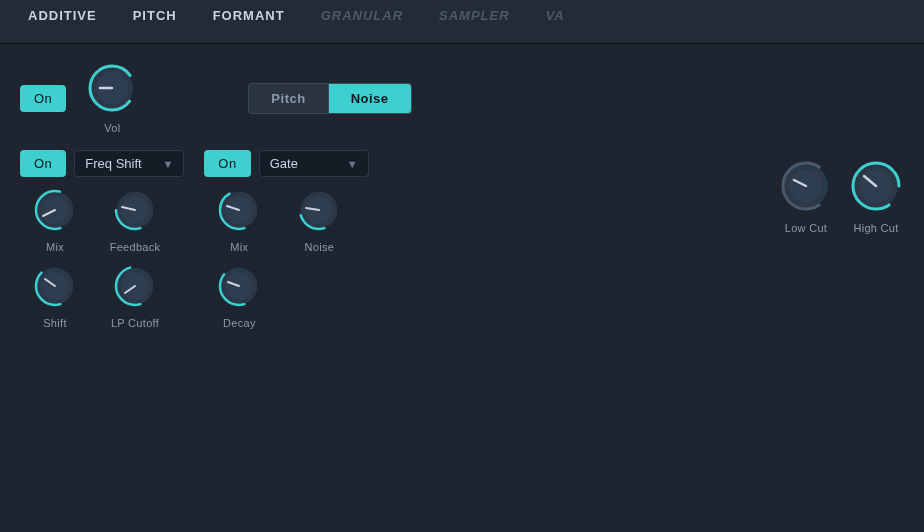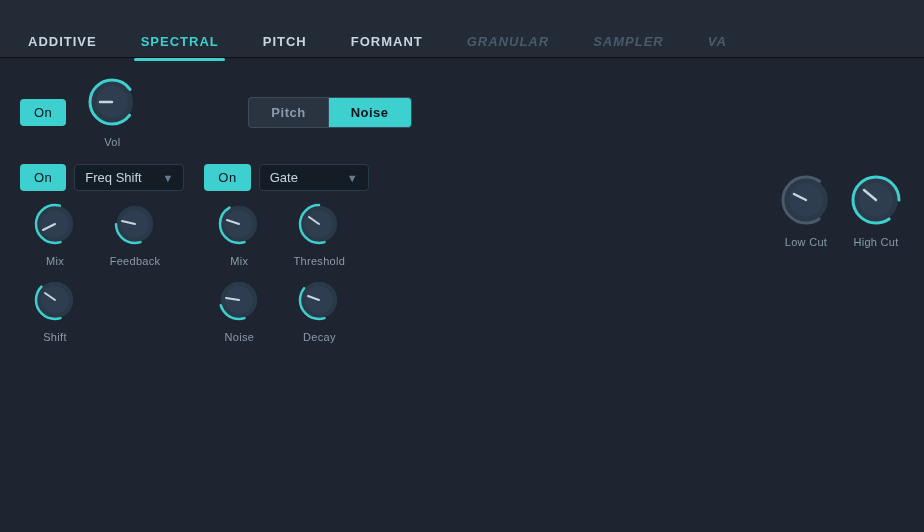--- a/index.html
+++ b/index.html
@@ -7,26 +7,25 @@
       width: 924px;
       height: 532px;
       background: #1e2530;
       font-family: 'Arial', sans-serif;
       overflow: hidden;
     }
 
     
     .tab-bar {
       display: flex;
-      align-items: flex-end;
+      align-items: flex-start;
       background: #232b36;
       border-bottom: 1px solid #111;
-      height: 58px;
+      height: 44px;
       padding: 0 10px;
-      gap: 8px;
     }
     .tab {
       padding: 8px 18px;
       font-size: 13px;
       font-weight: 700;
       letter-spacing: 1px;
       color: #6a7a8a;
       cursor: pointer;
       position: relative;
       user-select: none;
@@ -192,21 +191,20 @@
     }
 
     
     .sp { width: 20px; }
   </style>
 </head>
 <body>
 
 <div class="tab-bar">
   <div class="tab light">ADDITIVE</div>
-  <div class="tab active">SPECTRAL</div>
   <div class="tab light">PITCH</div>
   <div class="tab light">FORMANT</div>
   <div class="tab dim">GRANULAR</div>
   <div class="tab dim">SAMPLER</div>
   <div class="tab dim">VA</div>
 </div>
 
 <div class="main">
 
   <div class="row1">
@@ -268,20 +266,29 @@
         <div class="knob-wrap">
           <svg class="knob-svg" width="46" height="46" viewBox="0 0 46 46">
             <circle cx="23" cy="23" r="19" fill="#2a3848" stroke="#1a2535" stroke-width="1.5"></circle>
             <circle cx="23" cy="23" r="19" fill="none" stroke="#3ecfcf" stroke-width="2.5" stroke-dasharray="50 119.38" stroke-dashoffset="-24" stroke-linecap="round"></circle>
             <circle cx="23" cy="23" r="14" fill="#2e3d4f"></circle>
             <line x1="23" y1="23" x2="13" y2="16" stroke="#c8d4e0" stroke-width="2" stroke-linecap="round"></line>
           </svg>
           <span class="knob-label">Shift</span>
         </div>
 
+        <div class="knob-wrap">
+          <svg class="knob-svg" width="46" height="46" viewBox="0 0 46 46">
+            <circle cx="23" cy="23" r="19" fill="#2a3848" stroke="#1a2535" stroke-width="1.5"></circle>
+            <circle cx="23" cy="23" r="19" fill="none" stroke="#3ecfcf" stroke-width="2.5" stroke-dasharray="60 119.38" stroke-dashoffset="-24" stroke-linecap="round"></circle>
+            <circle cx="23" cy="23" r="14" fill="#2e3d4f"></circle>
+            <line x1="23" y1="23" x2="13" y2="30" stroke="#c8d4e0" stroke-width="2" stroke-linecap="round"></line>
+          </svg>
+          <span class="knob-label">LP Cutoff</span>
+        </div>
 
       </div>
     </div>
 
     <div class="section">
       <div class="section-header">
         <button class="btn-on">On</button>
         <div class="dropdown-wrap">
           <span class="dropdown-text">Gate</span>
           <span class="dropdown-arrow">▼</span>
@@ -292,29 +299,20 @@
         <div class="knob-wrap">
           <svg class="knob-svg" width="46" height="46" viewBox="0 0 46 46">
             <circle cx="23" cy="23" r="19" fill="#2a3848" stroke="#1a2535" stroke-width="1.5"></circle>
             <circle cx="23" cy="23" r="19" fill="none" stroke="#3ecfcf" stroke-width="2.5" stroke-dasharray="55 119.38" stroke-dashoffset="-24" stroke-linecap="round"></circle>
             <circle cx="23" cy="23" r="14" fill="#2e3d4f"></circle>
             <line x1="23" y1="23" x2="11" y2="19" stroke="#c8d4e0" stroke-width="2" stroke-linecap="round"></line>
           </svg>
           <span class="knob-label">Mix</span>
         </div>
 
-        <div class="knob-wrap">
-          <svg class="knob-svg" width="46" height="46" viewBox="0 0 46 46">
-            <circle cx="23" cy="23" r="19" fill="#2a3848" stroke="#1a2535" stroke-width="1.5"></circle>
-            <circle cx="23" cy="23" r="19" fill="none" stroke="#3ecfcf" stroke-width="2.5" stroke-dasharray="65 119.38" stroke-dashoffset="-24" stroke-linecap="round"></circle>
-            <circle cx="23" cy="23" r="14" fill="#2e3d4f"></circle>
-            <line x1="23" y1="23" x2="13" y2="16" stroke="#c8d4e0" stroke-width="2" stroke-linecap="round"></line>
-          </svg>
-          <span class="knob-label">Threshold</span>
-        </div>
 
         <div class="knob-wrap">
           <svg class="knob-svg" width="46" height="46" viewBox="0 0 46 46">
             <circle cx="23" cy="23" r="19" fill="#2a3848" stroke="#1a2535" stroke-width="1.5"></circle>
             <circle cx="23" cy="23" r="19" fill="none" stroke="#3ecfcf" stroke-width="2.5" stroke-dasharray="30 119.38" stroke-dashoffset="-24" stroke-linecap="round"></circle>
             <circle cx="23" cy="23" r="14" fill="#2e3d4f"></circle>
             <line x1="23" y1="23" x2="10" y2="21" stroke="#c8d4e0" stroke-width="2" stroke-linecap="round"></line>
           </svg>
           <span class="knob-label">Noise</span>
         </div>

